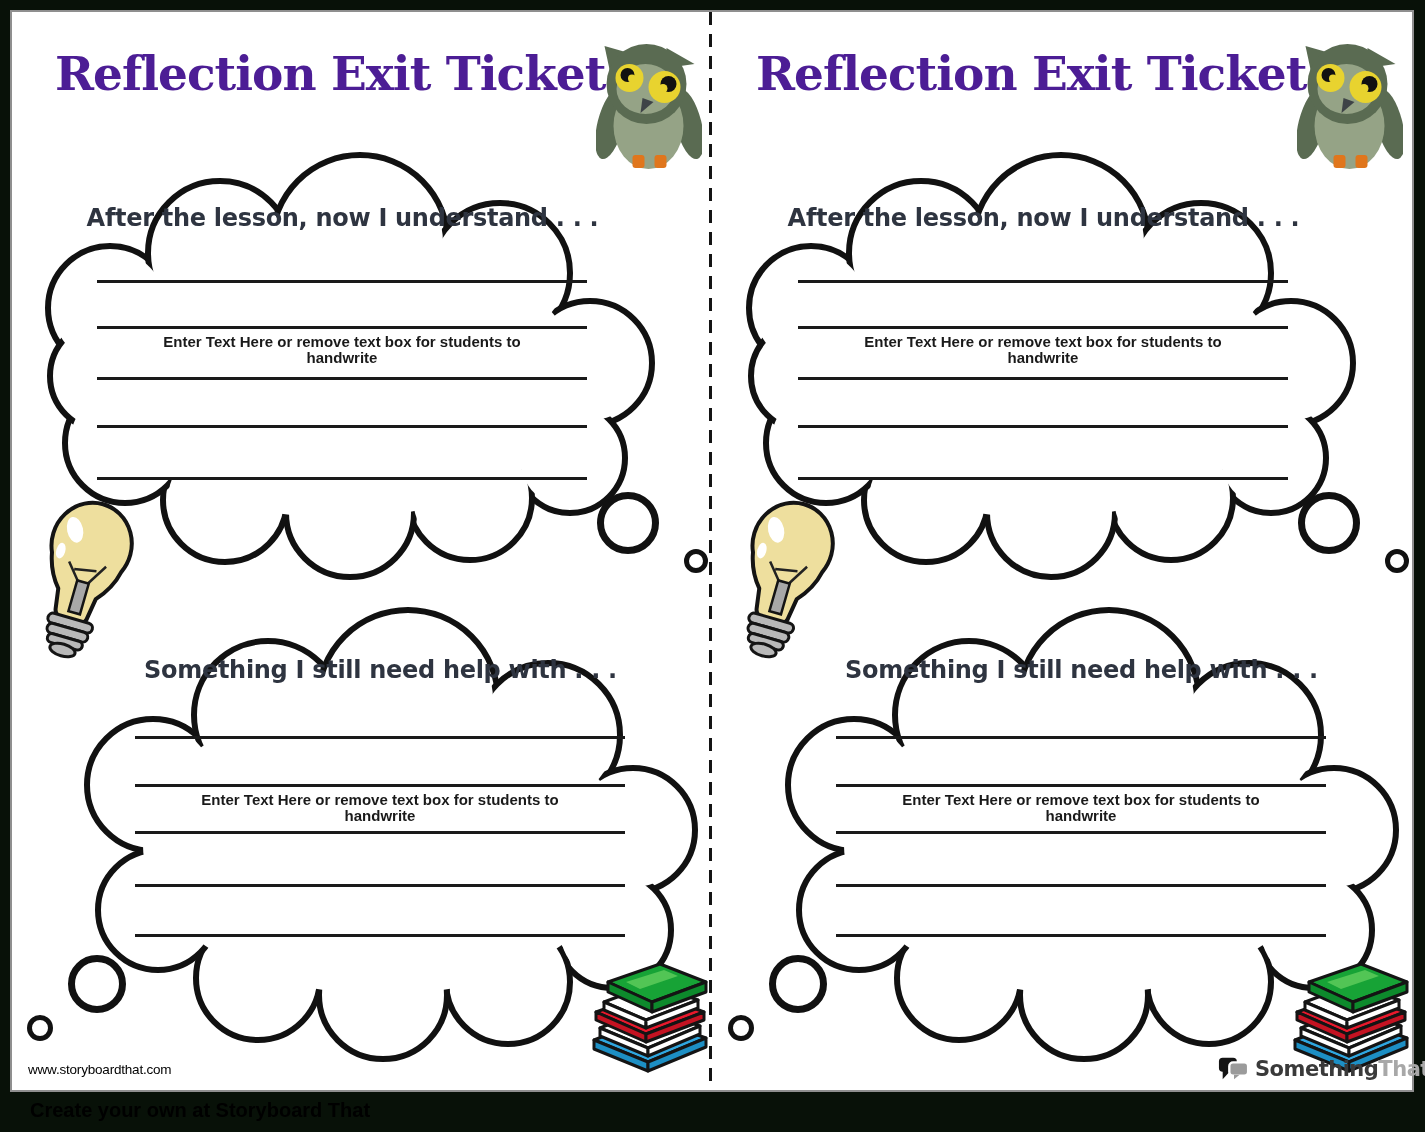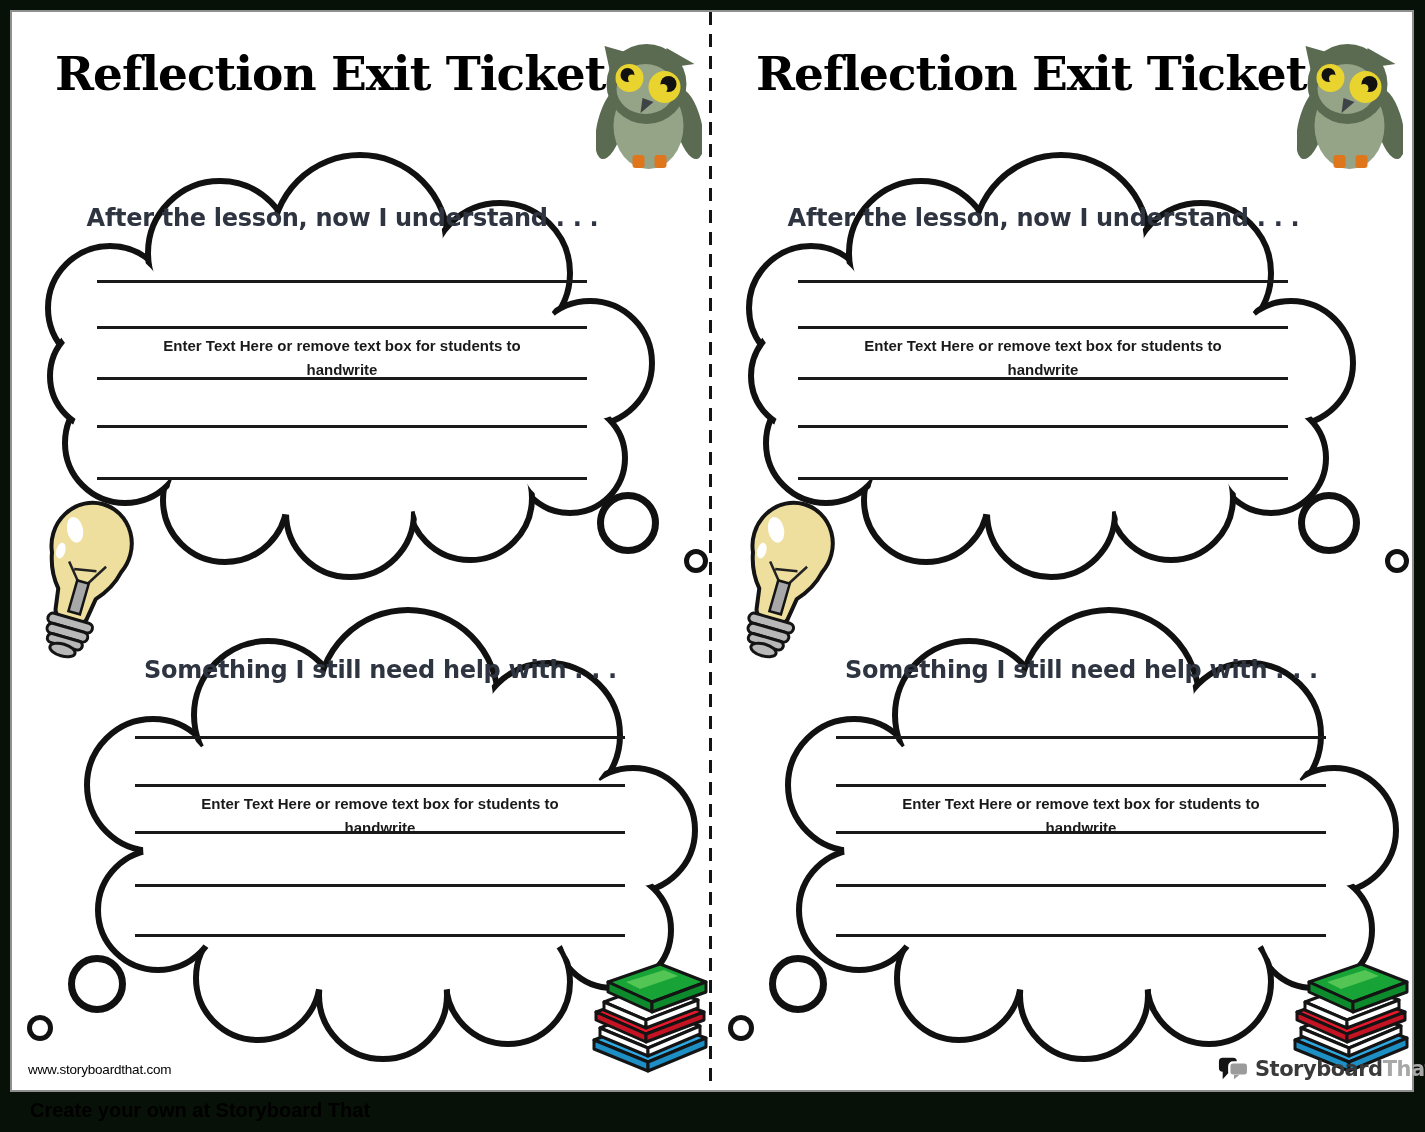--- a/index.html
+++ b/index.html
@@ -16,36 +16,36 @@
   .divider{
     position:absolute;left:697px;top:0;width:3px;height:1078px;
     background:repeating-linear-gradient(to bottom,#141414 0 13px,transparent 13px 22px);
   }
   .half{position:absolute;top:0;width:700px;height:1078px;}
   .half--left{left:0;}
   .half--right{left:701px;}
   .ticket-title{
     position:absolute;left:43px;top:34px;width:560px;
     font-family:"DejaVu Serif", serif;font-weight:700;font-size:47px;
-    letter-spacing:-1px;color:#000000;white-space:nowrap;
+    letter-spacing:-1px;color:#4c1d95;white-space:nowrap;
   }
   .owl{position:absolute;left:584px;top:20px;width:106px;height:140px;}
   .cloud{position:absolute;}
   .cloud--one{left:18px;top:136px;width:625px;height:435px;}
   .cloud--two{left:56px;top:588px;width:625px;height:462px;}
   .cloud svg.shape{position:absolute;left:0;top:0;width:100%;height:100%;overflow:visible;}
   .cloud-heading{
     position:absolute;left:30px;top:56px;width:565px;text-align:center;
     font-family:"DejaVu Sans", sans-serif;font-weight:700;font-size:24px;
     letter-spacing:-0.3px;color:#2e3440;
   }
   .rule{position:absolute;left:67px;width:490px;height:3px;background:#1a1a1a;}
   .cloud-placeholder{
     position:absolute;left:97px;width:430px;text-align:center;
-    font-weight:700;font-size:15px;line-height:24px;color:#1a1a1a;
+    font-weight:700;font-size:15px;line-height:16px;color:#1a1a1a;
   }
   .cloud--one .cloud-placeholder{top:186px;}
   .cloud--two .cloud-placeholder{top:192px;}
   .bulb{position:absolute;left:15px;top:486px;width:112px;height:168px;}
   .books{position:absolute;left:572px;top:944px;width:130px;height:122px;}
   .bubble{position:absolute;border-radius:50%;background:#fff;box-sizing:border-box;}
   .bubble--r-big{left:585px;top:480px;width:62px;height:62px;border:7px solid #111;}
   .bubble--r-small{left:672px;top:537px;width:24px;height:24px;border:5px solid #111;}
   .bubble--l-big{left:56px;top:943px;width:58px;height:58px;border:7px solid #111;}
   .bubble--l-small{left:15px;top:1003px;width:26px;height:26px;border:5px solid #111;}
@@ -279,18 +279,18 @@
     <div class="bubble bubble--l-big"></div>
     <div class="bubble bubble--l-small"></div>
     <svg class="books" viewBox="0 0 130 122">
         <use href="#booksShape"></use>
       </svg>
 
     <div class="brand">
       <svg class="brand-icon" viewBox="0 0 34 28">
           <use href="#brandBubbles"></use>
         </svg>
-      <div class="brand-text"><span class="b1">Storyboard</span><span class="b2">That</span></div>
+      <div class="brand-text"><span class="b1">Something</span><span class="b2">That</span></div>
     </div>
   </div>
 </div>
 
 <div class="bottom-bar-text">Create your own at Storyboard That</div>
 
 </body></html>

